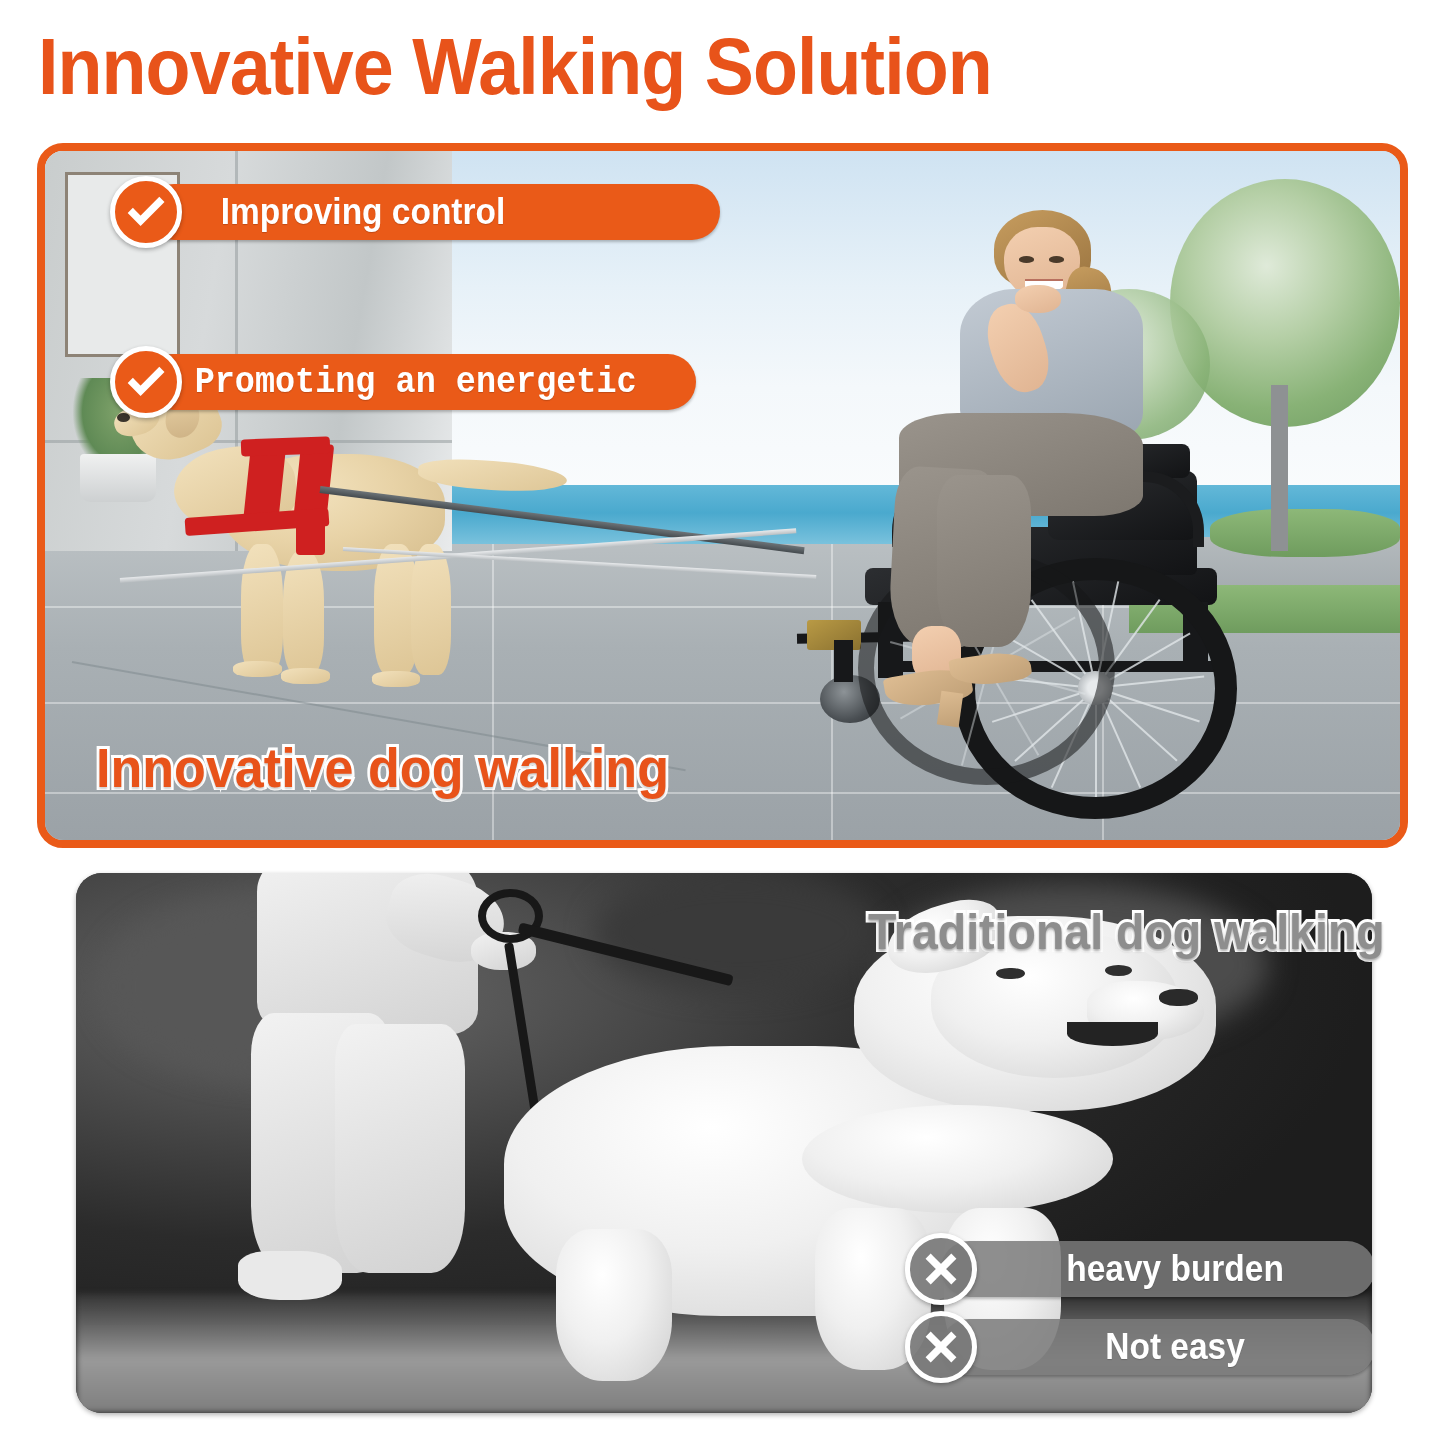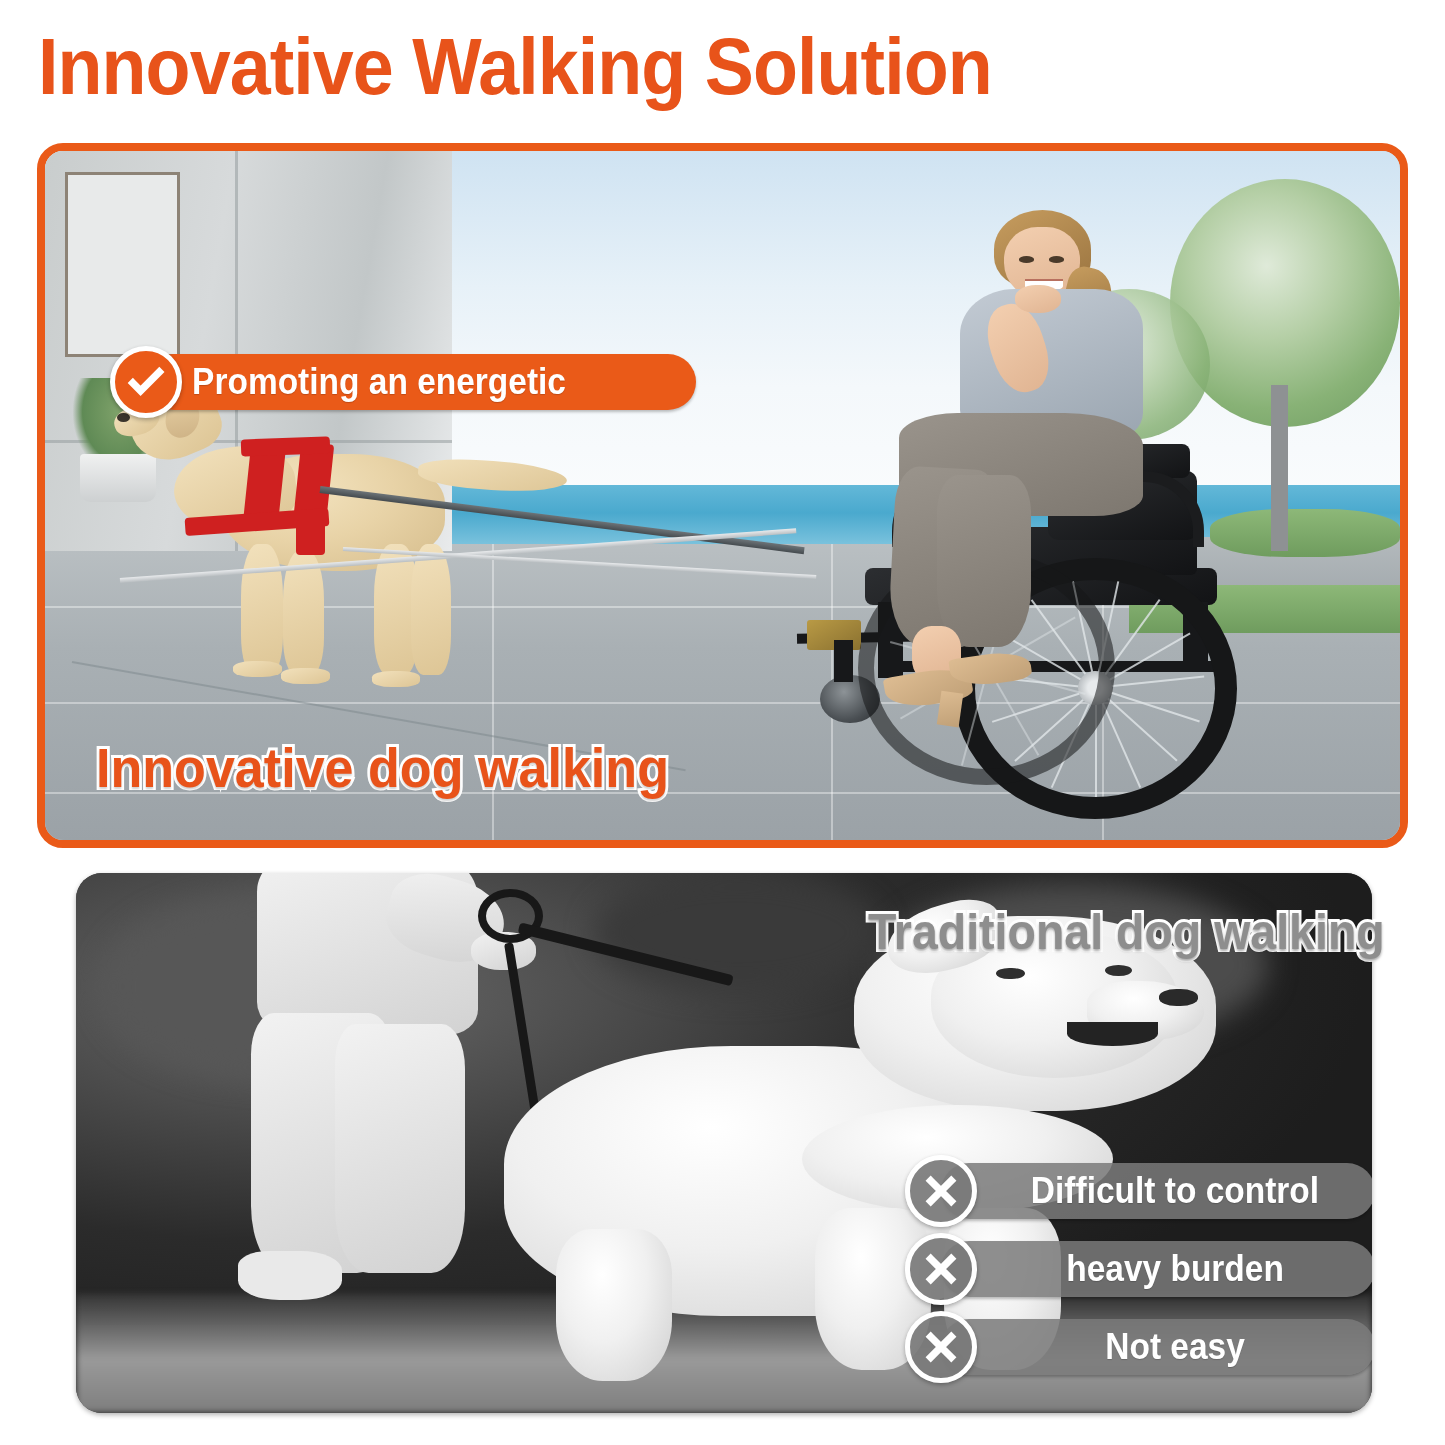--- a/index.html
+++ b/index.html
@@ -247,29 +247,39 @@
     <div class="w-part w-skin" style="left:71.6%;top:19.5%;width:3.4%;height:4%;border-radius:45%;"></div>
     <div class="w-part w-pants" style="left:63%;top:38%;width:18%;height:15%;border-radius:24% 32% 20% 26%;"></div>
     <div class="w-part w-pants" style="left:62.5%;top:46%;width:7.6%;height:26%;border-radius:22% 22% 34% 34%;transform:rotate(3deg);"></div>
     <div class="w-part w-pants" style="left:65.8%;top:47%;width:7%;height:25%;border-radius:22% 22% 34% 34%;"></div>
     <div class="w-part w-skin" style="left:64%;top:69%;width:3.6%;height:8%;border-radius:40%;"></div>
     <div class="w-part w-shoe" style="left:62%;top:75.5%;width:6.4%;height:5%;border-radius:10% 55% 24% 60%;transform:rotate(-10deg);"></div>
     <div class="w-part w-shoe" style="left:66%;top:78.5%;width:1.6%;height:5%;transform:rotate(8deg);"></div>
     <div class="w-part w-shoe" style="left:66.8%;top:73%;width:6%;height:4.4%;border-radius:10% 55% 24% 60%;transform:rotate(-8deg);"></div>
   </div>
 
+  <div class="pill-row" style="left:65px;top:33px;">
+    <div class="badge badge-check" style="left:0;top:-8px;">
+      <svg class="glyph" width="42" height="42" viewBox="0 0 24 24" aria-hidden="true">
+        <path d="M4.5 12.6l4.4 4.4L19.6 6.3" fill="none" stroke="#fff" stroke-width="4.2" stroke-linecap="square" stroke-linejoin="miter"></path>
+      </svg>
+    </div>
+    <div class="pill pill-check" style="margin-left:36px;width:510px;padding-left:64px;">
+      <span class="pill-label">Improving control</span>
+    </div>
+  </div>
 
 
   <div class="pill-row" style="left:65px;top:203px;">
     <div class="badge badge-check" style="left:0;top:-8px;">
       <svg class="glyph" width="42" height="42" viewBox="0 0 24 24" aria-hidden="true">
         <path d="M4.5 12.6l4.4 4.4L19.6 6.3" fill="none" stroke="#fff" stroke-width="4.2" stroke-linecap="square" stroke-linejoin="miter"></path>
       </svg>
     </div>
-    <div class="pill pill-check" style="margin-left:36px;width:518px;padding-left:32px;">
+    <div class="pill pill-check" style="margin-left:36px;width:518px;padding-left:32px;font-family:Liberation Mono, monospace;">
       <span class="pill-label">Promoting an energetic</span>
     </div>
   </div>
 </div>
 
 <div id="caption-innovative">Innovative dog walking</div>
 
 <div id="panel-bottom">
   <div class="scene-bot">
     <div class="b-bg"></div>
@@ -297,30 +307,20 @@
     <div style="position:absolute;left:71%;top:17.5%;width:2.2%;height:2.2%;border-radius:50%;background:#2f2f2f;"></div>
     <div style="position:absolute;left:79.4%;top:17%;width:2.1%;height:2.1%;border-radius:50%;background:#2f2f2f;"></div>
     <div style="position:absolute;left:76.5%;top:27.5%;width:7%;height:4.5%;border-radius:0 0 50% 50%;background:#232323;"></div>
     <div class="b-dog" style="left:62.5%;top:6%;width:9%;height:12%;border-radius:60% 40% 50% 50%;transform:rotate(-14deg);"></div>
     <div class="b-dog" style="left:56%;top:43%;width:24%;height:20%;border-radius:50%;"></div>
     <div class="b-dog" style="left:57%;top:62%;width:9%;height:30%;border-radius:30% 30% 40% 40%;"></div>
     <div class="b-dog" style="left:67%;top:62%;width:9%;height:30%;border-radius:30% 30% 40% 40%;"></div>
     <div class="b-dog" style="left:37%;top:66%;width:9%;height:28%;border-radius:30% 30% 40% 40%;"></div>
   </div>
 
-  <div class="pill-row" style="left:829px;top:290px;">
-    <div class="badge badge-x" style="left:0;top:-8px;">
-      <svg class="glyph" width="38" height="38" viewBox="0 0 24 24" aria-hidden="true">
-        <path d="M5.5 5.5L18.5 18.5M18.5 5.5L5.5 18.5" fill="none" stroke="#fff" stroke-width="4.6" stroke-linecap="square"></path>
-      </svg>
-    </div>
-    <div class="pill pill-x" style="margin-left:36px;width:400px;padding-left:34px;">
-      <span class="pill-label">Difficult to control</span>
-    </div>
-  </div>
 
   <div class="pill-row" style="left:829px;top:446px;">
     <div class="badge badge-x" style="left:0;top:-8px;">
       <svg class="glyph" width="38" height="38" viewBox="0 0 24 24" aria-hidden="true">
         <path d="M5.5 5.5L18.5 18.5M18.5 5.5L5.5 18.5" fill="none" stroke="#fff" stroke-width="4.6" stroke-linecap="square"></path>
       </svg>
     </div>
     <div class="pill pill-x" style="margin-left:36px;width:400px;padding-left:34px;">
       <span class="pill-label">Not easy</span>
     </div>

